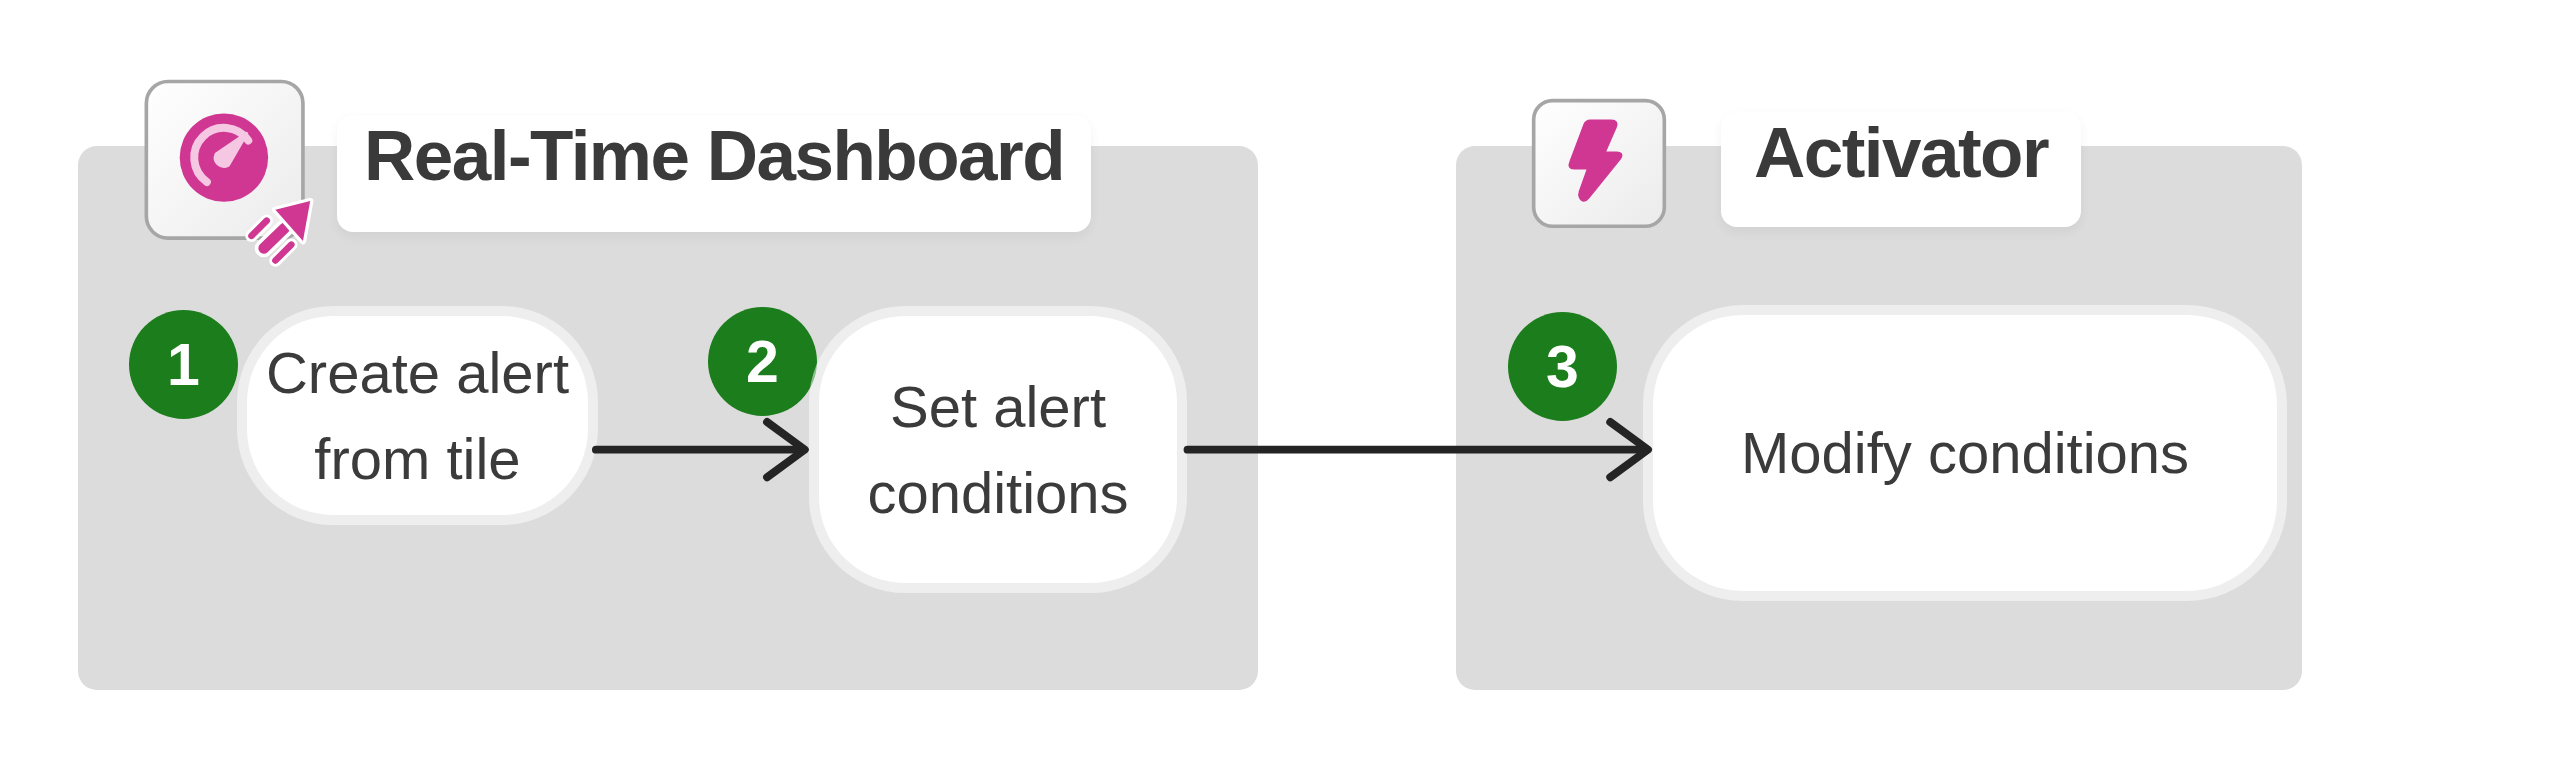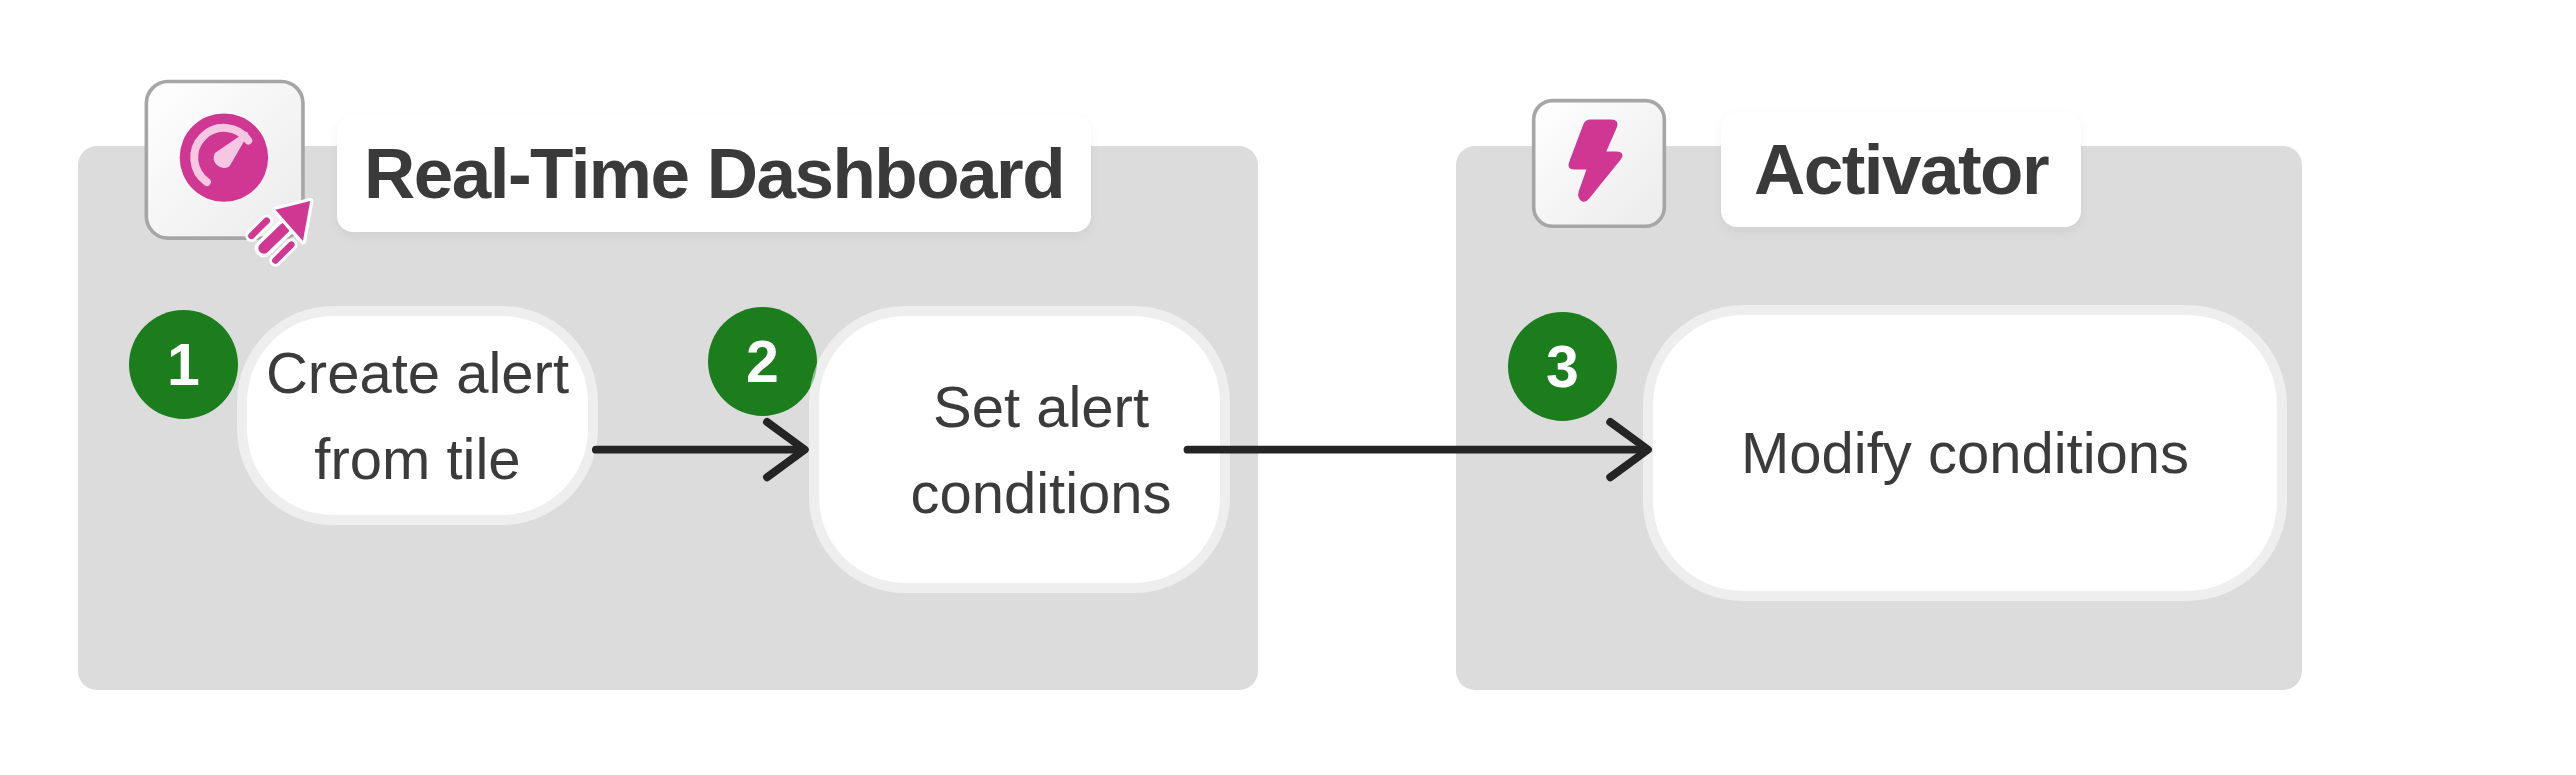--- a/index.html
+++ b/index.html
@@ -22,21 +22,21 @@
 
   .panel{
     position:absolute;background:var(--panel-background,#dcdcdc);
     border-radius:19px;
   }
   #panel-dashboard{left:78px;top:146px;width:1180px;height:544px;}
   #panel-activator{left:1456px;top:146px;width:846px;height:544px;}
 
   .title-label{
     position:absolute;background:var(--tile-white,#ffffff);border-radius:16px;
-    display:flex;align-items:center;justify-content:center;
+    display:flex;justify-content:center;
     color:var(--title-dark,#3a3a3a);
     font-size:71px;font-weight:bold;letter-spacing:-1.5px;white-space:nowrap;
     box-shadow:0 4.4px 11.6px rgba(0,0,0,0.05);
   }
   #label-dashboard{left:337px;top:115px;width:754px;height:117px;}
   #label-activator{left:1697px;top:112px;width:360px;height:115px;margin-left:24px;}
 
   .badge{
     position:absolute;width:109px;height:109px;border-radius:50%;
     background:var(--step-badge-green,#1b7d1b);color:#ffffff;
@@ -48,21 +48,21 @@
   #badge-3{left:1508px;top:312px;}
 
   .node{
     position:absolute;background:#ffffff;border-radius:86px;
     box-shadow:0 0 0 10px rgba(255,255,255,0.5);
     display:flex;flex-direction:column;align-items:center;justify-content:center;
     color:var(--text-dark,#3b3b3b);font-size:58px;line-height:1.47;
     text-align:center;white-space:nowrap;
   }
   #node-1{left:247px;top:316px;width:341px;height:199px;}
-  #node-2{left:819px;top:316px;width:358px;height:267px;padding-left:43px;}
+  #node-2{left:819px;top:316px;width:358px;height:267px;}
   #node-3{left:1653px;top:315px;width:624px;height:276px;border-radius:90px;}
 
   svg.icon{position:absolute;}
   #icon-dashboard{left:142px;top:77px;}
   #icon-activator{left:1530px;top:97px;}
   svg.arrows{position:absolute;left:0;top:0;pointer-events:none;}
 </style>
 </head>
 <body>
 

